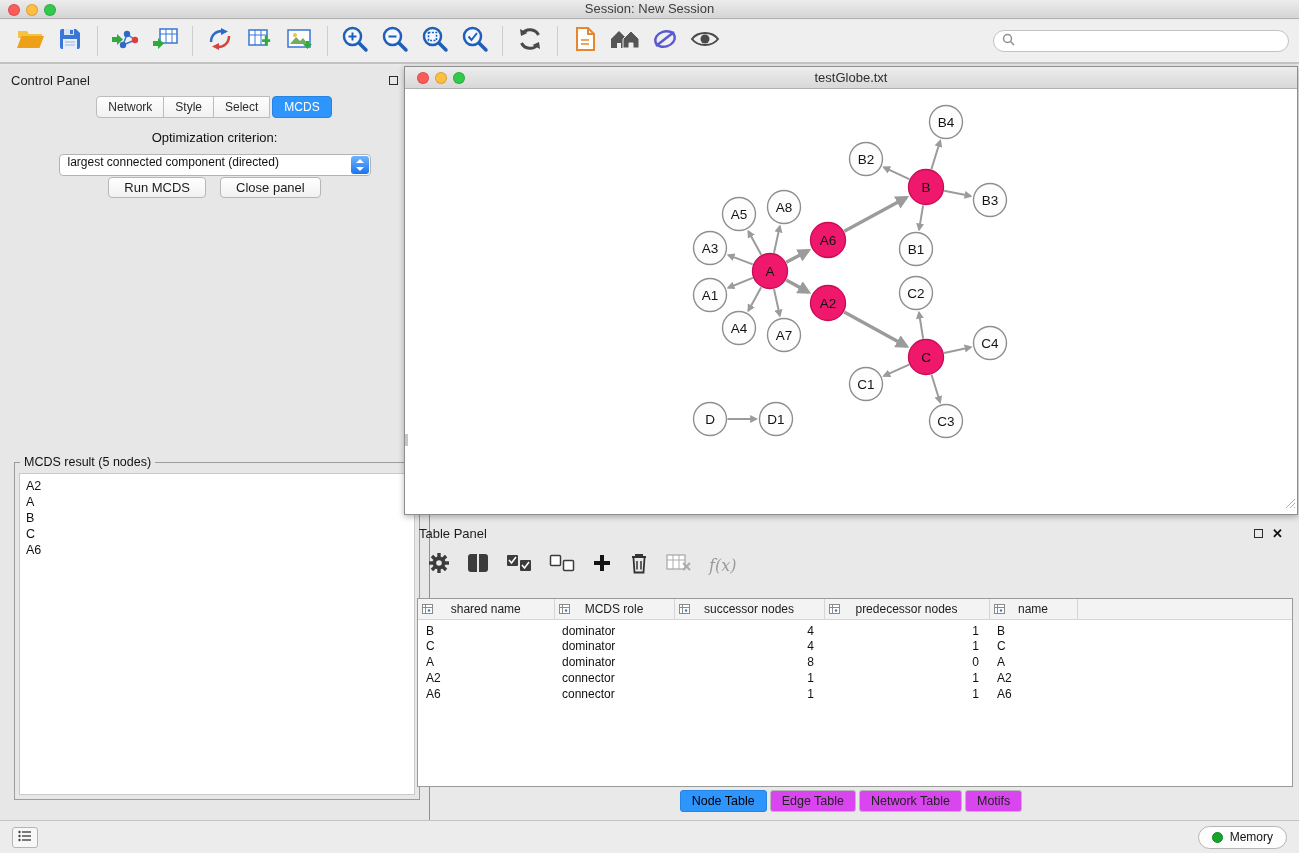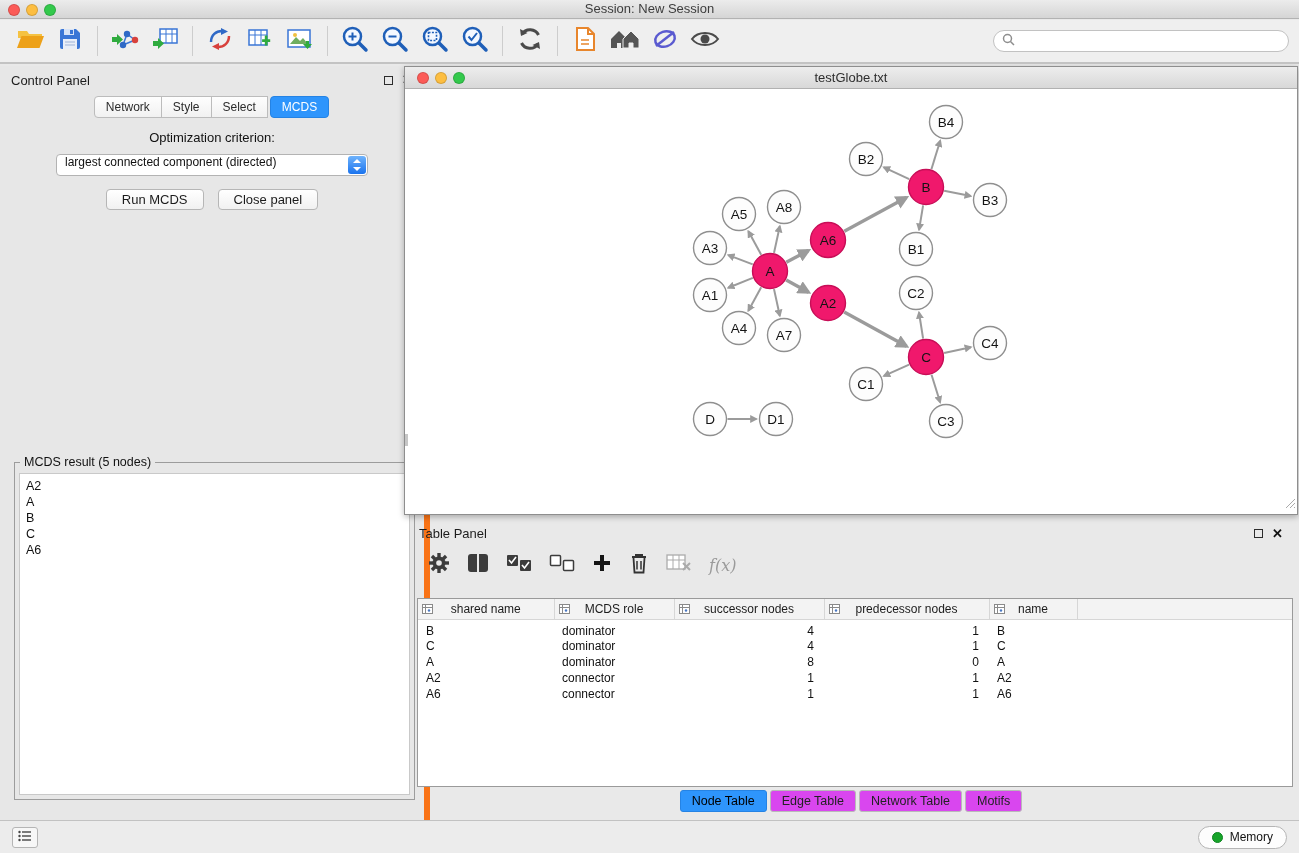--- a/index.html
+++ b/index.html
@@ -18,40 +18,40 @@
     border-bottom:2px solid #c3c3c3; display:flex; align-items:center; padding:0 10px; z-index:25; }
   .tb-btn { height:36px; min-width:40px; display:flex; align-items:center; justify-content:center; border-radius:4px; }
   .tb-sep { width:1px; height:30px; background:#cdcdcd; margin:0 7px; flex:none; }
   .search-box { margin-left:auto; width:296px; height:22px; border:1px solid #c2c2c2; border-radius:12px;
     background:#fff; display:flex; align-items:center; padding:0 8px; gap:5px; }
   .search-box input { border:none; outline:none; flex:1; font-size:12px; background:transparent; }
   .fx-label { font-family:"DejaVu Serif", serif; font-style:italic; font-size:16px; color:#9a9a9a; }
 
   
   .control-panel { position:absolute; left:0; top:66px; width:430px; height:754px; background:#e7e7e7;
-    border-right:6px solid #f97316; }
+    border-right:1px solid #f97316; }
   .cp-header { height:28px; display:flex; align-items:center; padding:0 11px; font-size:13px; color:#1d1d1d; }
   .panel-btns { margin-left:auto; display:flex; align-items:center; gap:9px; }
   .win-float { width:9px; height:9px; border:1.5px solid #2c2c2c; display:inline-block; }
   .win-close { font-size:13px; font-weight:bold; color:#111; line-height:10px; }
   .cp-tabs { display:flex; justify-content:center; margin-top:2px; }
   .cp-tab { font-size:12px; padding:3px 11px; background:linear-gradient(#fefefe,#f1f1f1);
     border:1px solid #bcbcbc; color:#2c2c2c; margin-left:-1px; }
   .cp-tab:first-child { border-radius:4px 0 0 4px; }
   .cp-tab.active { background:#2e95fc; color:#fff; border-color:#2583e4; border-radius:4px; margin-left:2px; }
   .cp-opt-label { text-align:center; margin-top:12px; font-size:13px; color:#111; }
   .cp-select { margin:9px auto 0; width:312px; height:22px; background:#fff; border:1px solid #b3b3b3;
     border-radius:4px; position:relative; display:flex; align-items:flex-start; padding-left:8px;
     font-size:12px; color:#111; }
   .cp-select .stepper { position:absolute; right:1px; top:1px; width:18px; height:18px; border-radius:3px;
     background:linear-gradient(#6fb3fc,#1a73ee); }
   .stepper:before, .stepper:after { content:""; position:absolute; left:5px; border-left:4px solid transparent; border-right:4px solid transparent; }
   .stepper:before { top:3px; border-bottom:4px solid #fff; }
   .stepper:after { bottom:3px; border-top:4px solid #fff; }
-  .cp-buttons { display:flex; justify-content:center; gap:14px; margin-top:13px; }
+  .cp-buttons { display:flex; justify-content:center; gap:14px; margin-top:1px; }
   .cp-btn { height:21px; padding:0 15px; background:linear-gradient(#ffffff,#f1f1f1); border:1px solid #b6b6b6;
     border-radius:4px; font-size:13px; color:#1b1b1b; display:flex; align-items:center; }
   .result-group { position:absolute; left:14px; right:9px; top:396px; bottom:20px; border:1px solid #9c9c9c; }
   .result-legend { position:absolute; top:-8px; left:5px; background:#e7e7e7; padding:0 4px; font-size:12.5px; color:#111; }
   .result-list { position:absolute; left:4px; right:4px; top:10px; bottom:4px; background:#fff;
     border:1px solid #c9c9c9; padding:4px 6px; font-size:12.5px; line-height:16px; color:#111; overflow:auto; }
 
   
   .net-window { position:absolute; left:404px; top:66px; width:894px; height:449px; background:#fff;
     border:1px solid #8e8e8e; box-shadow:0 2px 6px rgba(0,0,0,.28); }

